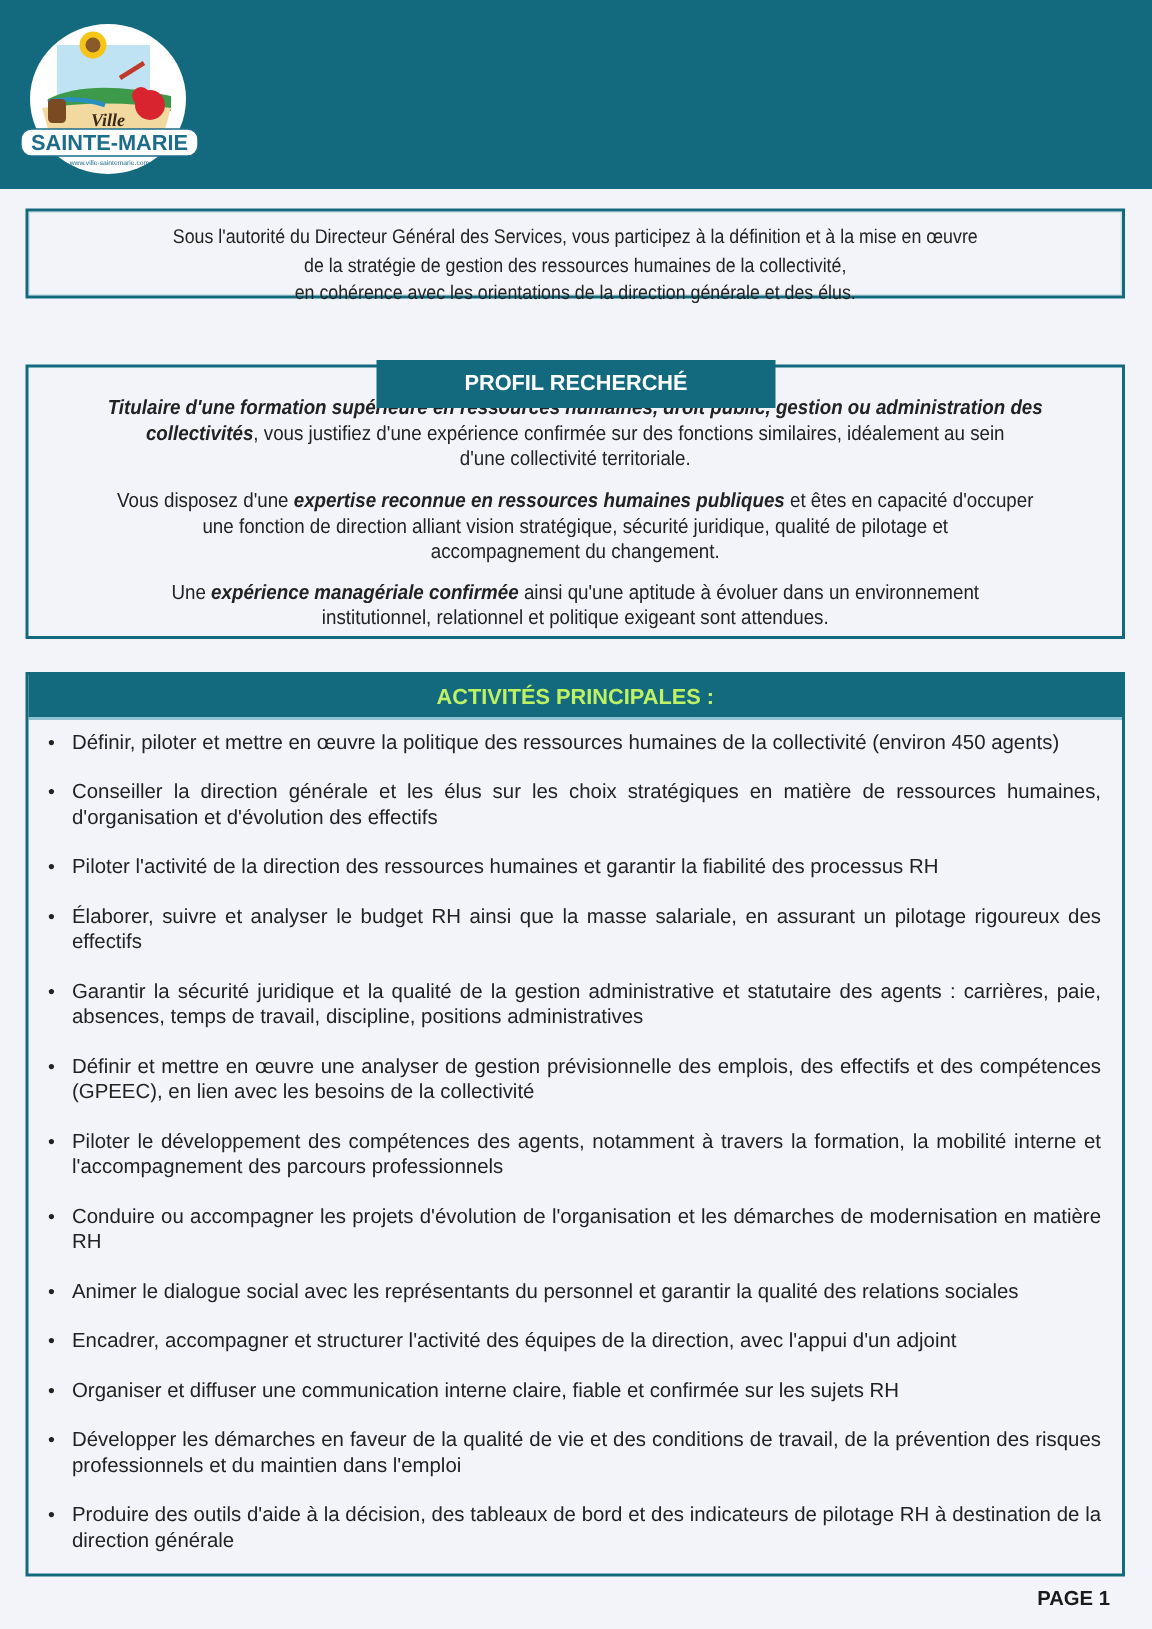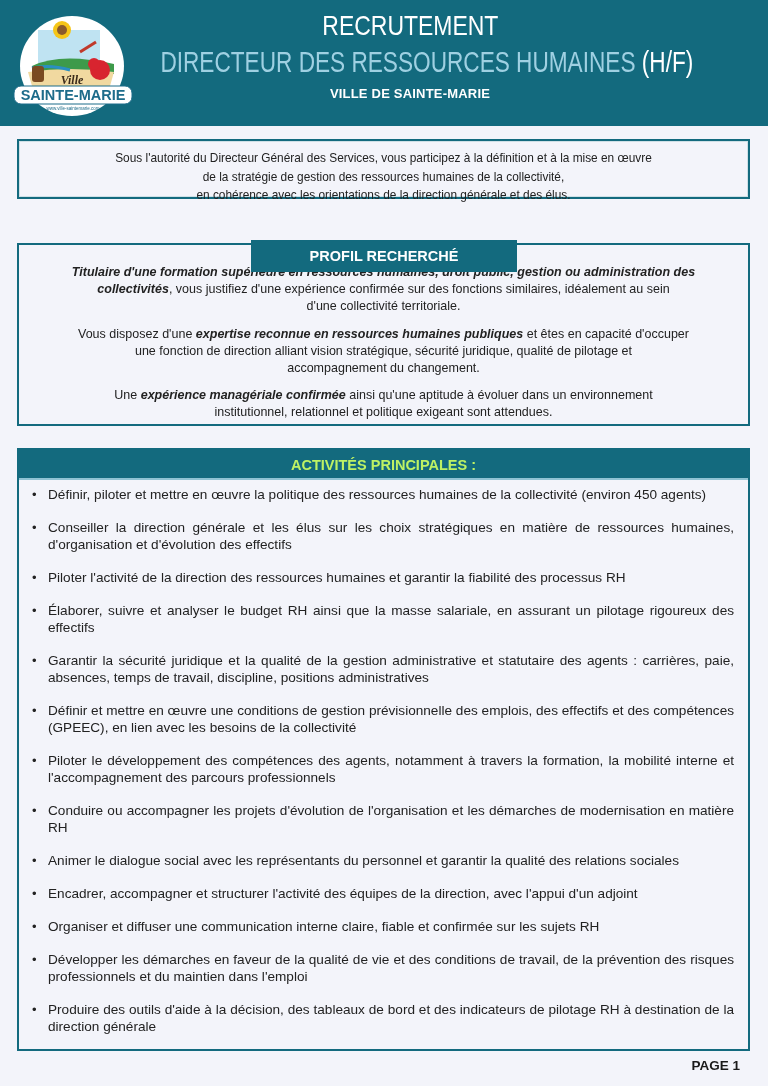--- a/index.html
+++ b/index.html
@@ -48,25 +48,20 @@
     <rect x="22" y="58" width="12" height="16" rx="3" fill="#7a4a22"></rect>
     <circle cx="90" cy="62" r="10" fill="#d8242f"></circle>
     <circle cx="84" cy="56" r="6" fill="#d8242f"></circle>
     <path d="M70 44 L86 34" stroke="#c0392b" stroke-width="3"></path>
     <text x="62" y="76" text-anchor="middle" font-family="Liberation Serif, serif" font-style="italic" font-weight="bold" font-size="12" fill="#3a2a1a">Ville</text>
     <rect x="4" y="78" width="118" height="18" rx="7" fill="#ffffff" stroke="#1d6c8a" stroke-width="1"></rect>
     <text x="63" y="92" text-anchor="middle" font-family="Liberation Sans, sans-serif" font-weight="bold" font-size="14.5" fill="#1d6c8a">SAINTE-MARIE</text>
     <text x="63" y="102" text-anchor="middle" font-family="Liberation Sans, sans-serif" font-size="4.5" fill="#1d6c8a">www.ville-saintemarie.com</text>
   </svg>
 
-  <div class="header-text">
-    <div><span class="h-recrut">RECRUTEMENT</span></div>
-    <div class="h-title"><span>DIRECTEUR DES RESSOURCES HUMAINES </span><span class="hf">(H/F)</span></div>
-    <div class="h-city">VILLE DE SAINTE-MARIE</div>
-  </div>
 </div>
 
 <div class="intro">
   <span>Sous l'autorité du Directeur Général des Services, vous participez à la définition et à la mise en œuvre</span>
   <span>de la stratégie de gestion des ressources humaines de la collectivité,</span>
   <span>en cohérence avec les orientations de la direction générale et des élus.</span>
 </div>
 
 <div class="profil-tab">PROFIL RECHERCHÉ</div>
 <div class="profil-box"></div>
@@ -105,21 +100,21 @@
     <li class="act-item">
         <span class="bullet">•</span>
         <span class="txt">Élaborer, suivre et analyser le budget RH ainsi que la masse salariale, en assurant un pilotage rigoureux des effectifs</span>
       </li>
     <li class="act-item">
         <span class="bullet">•</span>
         <span class="txt">Garantir la sécurité juridique et la qualité de la gestion administrative et statutaire des agents : carrières, paie, absences, temps de travail, discipline, positions administratives</span>
       </li>
     <li class="act-item">
         <span class="bullet">•</span>
-        <span class="txt">Définir et mettre en œuvre une conditions de gestion prévisionnelle des emplois, des effectifs et des compétences (GPEEC), en lien avec les besoins de la collectivité</span>
+        <span class="txt">Définir et mettre en œuvre une analyser de gestion prévisionnelle des emplois, des effectifs et des compétences (GPEEC), en lien avec les besoins de la collectivité</span>
       </li>
     <li class="act-item">
         <span class="bullet">•</span>
         <span class="txt">Piloter le développement des compétences des agents, notamment à travers la formation, la mobilité interne et l'accompagnement des parcours professionnels</span>
       </li>
     <li class="act-item">
         <span class="bullet">•</span>
         <span class="txt">Conduire ou accompagner les projets d'évolution de l'organisation et les démarches de modernisation en matière RH</span>
       </li>
     <li class="act-item">

